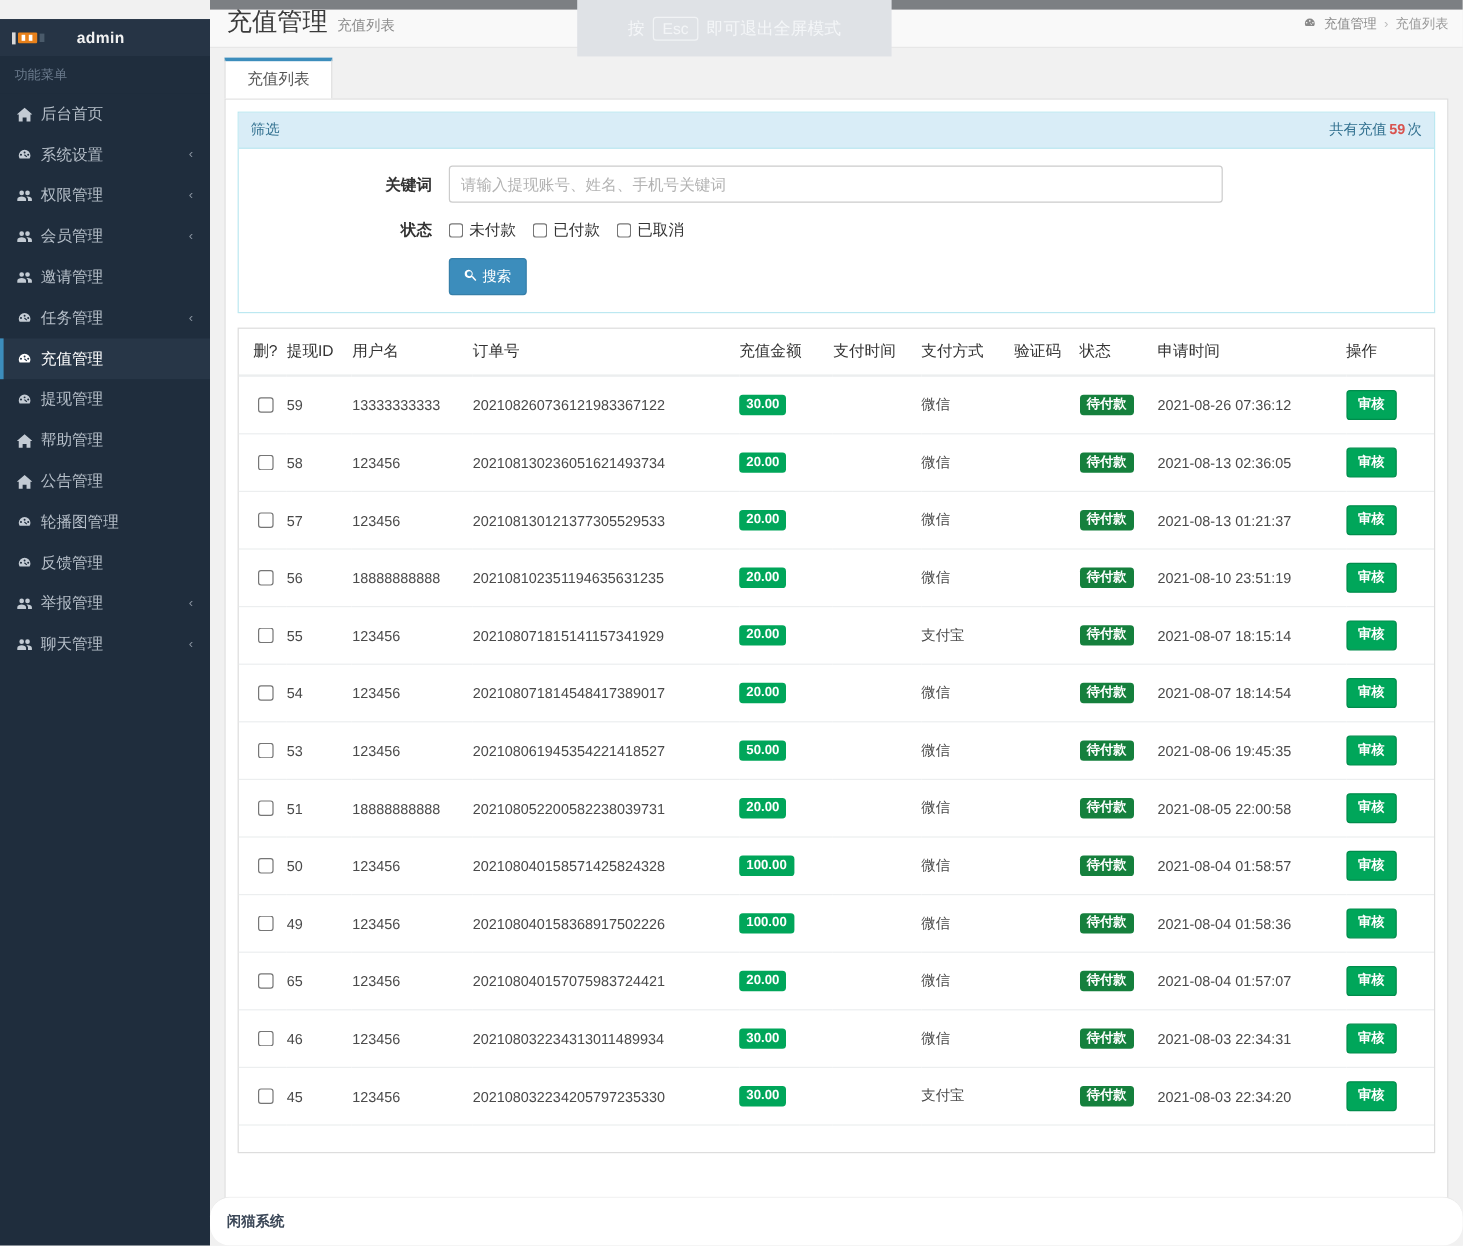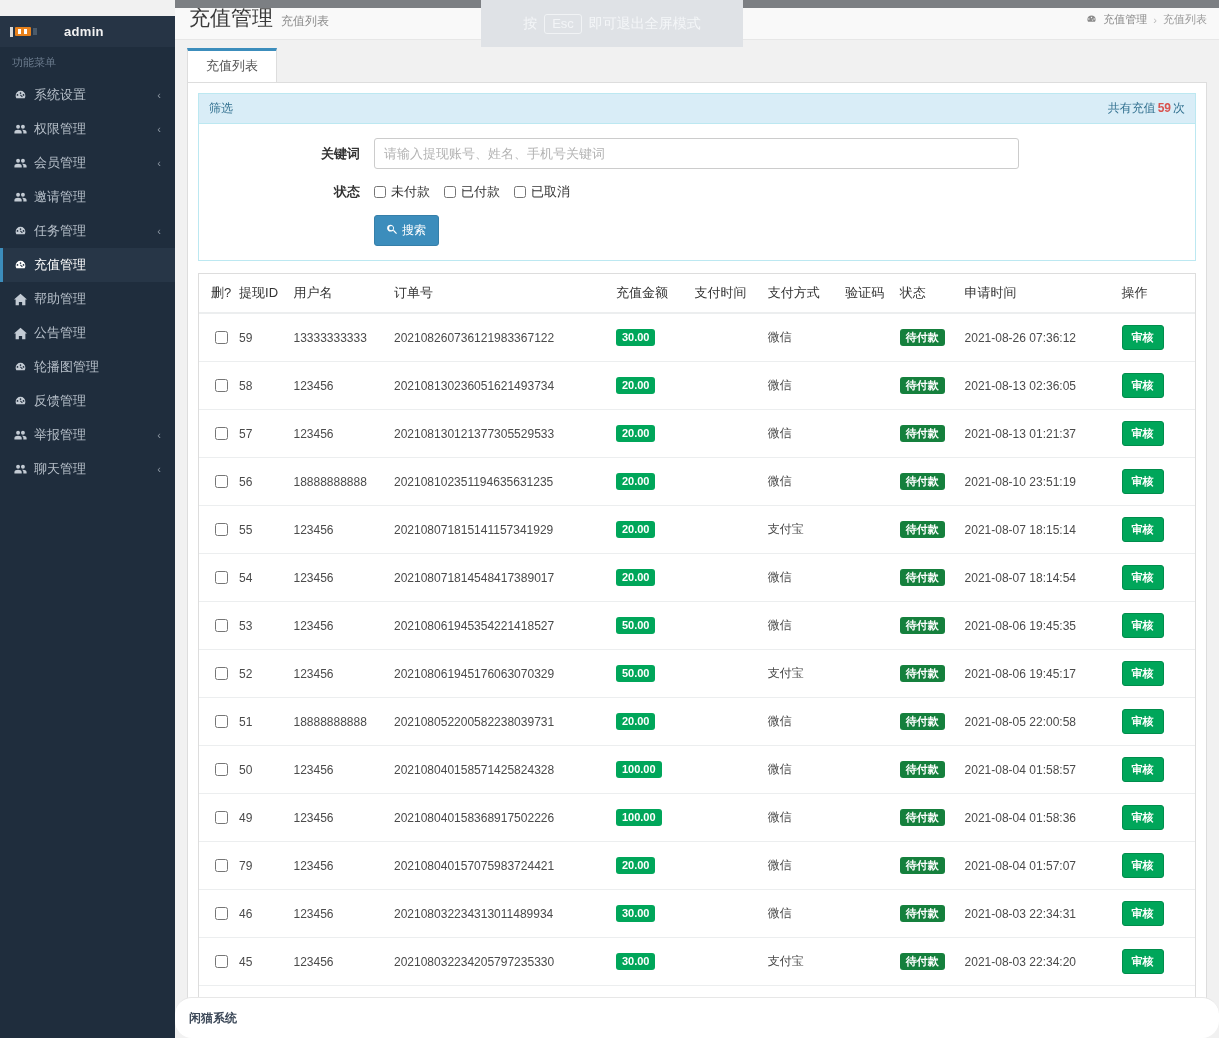--- a/index.html
+++ b/index.html
@@ -283,20 +283,28 @@
           <i class="lm2"></i>
           <i class="lm3"></i>
       </span>
       <span class="logo-text">admin</span>
     </div>
     <div class="menu-caption">功能菜单</div>
     <ul class="menu" id="sidebar-menu">
         <li>
           <span class="mi">
             <svg viewBox="0 0 16 16">
+              <path d="M8 1L0 8h2v7h4v-4h4v4h4V8h2z"></path>
+            </svg>
+          </span>
+          <span>后台首页</span>
+        </li>
+        <li>
+          <span class="mi">
+            <svg viewBox="0 0 16 16">
               <path d="M8 2.2A6 6 0 002 8.2a6 6 0 00.9 3.1h10.2A6 6 0 0014 8.2a6 6 0 00-6-6zm0 1.9a1 1 0 110 2 1 1 0 010-2zM4.3 6.3a1 1 0 110 2.1 1 1 0 010-2.1zm7.4 0a1 1 0 110 2.1 1 1 0 010-2.1zM8.2 6.9l2.5 2.2-.8.9-2.5-2.2z"></path>
             </svg>
           </span>
           <span>系统设置</span>
           <span class="arrow">‹</span>
         </li>
         <li>
           <span class="mi">
             <svg viewBox="0 0 16 16">
               <path d="M5 7a2.4 2.4 0 100-4.8A2.4 2.4 0 005 7zm6 0a2.4 2.4 0 100-4.8A2.4 2.4 0 0011 7zM5 8.2C2.9 8.2.5 9.3.5 11v2h9v-2c0-1.7-2.4-2.8-4.5-2.8zm6 0c-.4 0-.9 0-1.3.1 1 .7 1.8 1.6 1.8 2.7v2h4v-2c0-1.7-2.4-2.8-4.5-2.8z"></path>
@@ -331,20 +339,28 @@
           <span>任务管理</span>
           <span class="arrow">‹</span>
         </li>
         <li class="active">
           <span class="mi">
             <svg viewBox="0 0 16 16">
               <path d="M8 2.2A6 6 0 002 8.2a6 6 0 00.9 3.1h10.2A6 6 0 0014 8.2a6 6 0 00-6-6zm0 1.9a1 1 0 110 2 1 1 0 010-2zM4.3 6.3a1 1 0 110 2.1 1 1 0 010-2.1zm7.4 0a1 1 0 110 2.1 1 1 0 010-2.1zM8.2 6.9l2.5 2.2-.8.9-2.5-2.2z"></path>
             </svg>
           </span>
           <span>充值管理</span>
+        </li>
+        <li>
+          <span class="mi">
+            <svg viewBox="0 0 16 16">
+              <path d="M8 2.2A6 6 0 002 8.2a6 6 0 00.9 3.1h10.2A6 6 0 0014 8.2a6 6 0 00-6-6zm0 1.9a1 1 0 110 2 1 1 0 010-2zM4.3 6.3a1 1 0 110 2.1 1 1 0 010-2.1zm7.4 0a1 1 0 110 2.1 1 1 0 010-2.1zM8.2 6.9l2.5 2.2-.8.9-2.5-2.2z"></path>
+            </svg>
+          </span>
+          <span>提现管理</span>
         </li>
         <li>
           <span class="mi">
             <svg viewBox="0 0 16 16">
               <path d="M8 1L0 8h2v7h4v-4h4v4h4V8h2z"></path>
             </svg>
           </span>
           <span>帮助管理</span>
         </li>
         <li>
@@ -572,33 +588,20 @@
                   <td class="c-amt"><span class="badge-amt">50.00</span></td>
                   <td class="c-ptime"></td>
                   <td class="c-pway">微信</td>
                   <td class="c-code"></td>
                   <td class="c-state"><span class="badge-state">待付款</span></td>
                   <td class="c-atime">2021-08-06 19:45:35</td>
                   <td class="c-op"><button class="btn-audit">审核</button></td>
                 </tr>
                 <tr>
                   <td class="c-chk"><input type="checkbox" style=""></td>
-                  <td class="c-id">52</td>
-                  <td class="c-user">123456</td>
-                  <td class="c-order">202108061945176063070329</td>
-                  <td class="c-amt"><span class="badge-amt">50.00</span></td>
-                  <td class="c-ptime"></td>
-                  <td class="c-pway">支付宝</td>
-                  <td class="c-code"></td>
-                  <td class="c-state"><span class="badge-state">待付款</span></td>
-                  <td class="c-atime">2021-08-06 19:45:17</td>
-                  <td class="c-op"><button class="btn-audit">审核</button></td>
-                </tr>
-                <tr>
-                  <td class="c-chk"><input type="checkbox" style=""></td>
                   <td class="c-id">51</td>
                   <td class="c-user">18888888888</td>
                   <td class="c-order">202108052200582238039731</td>
                   <td class="c-amt"><span class="badge-amt">20.00</span></td>
                   <td class="c-ptime"></td>
                   <td class="c-pway">微信</td>
                   <td class="c-code"></td>
                   <td class="c-state"><span class="badge-state">待付款</span></td>
                   <td class="c-atime">2021-08-05 22:00:58</td>
                   <td class="c-op"><button class="btn-audit">审核</button></td>
@@ -624,21 +627,21 @@
                   <td class="c-amt"><span class="badge-amt">100.00</span></td>
                   <td class="c-ptime"></td>
                   <td class="c-pway">微信</td>
                   <td class="c-code"></td>
                   <td class="c-state"><span class="badge-state">待付款</span></td>
                   <td class="c-atime">2021-08-04 01:58:36</td>
                   <td class="c-op"><button class="btn-audit">审核</button></td>
                 </tr>
                 <tr>
                   <td class="c-chk"><input type="checkbox" style=""></td>
-                  <td class="c-id">79</td>
+                  <td class="c-id">65</td>
                   <td class="c-user">123456</td>
                   <td class="c-order">202108040157075983724421</td>
                   <td class="c-amt"><span class="badge-amt">20.00</span></td>
                   <td class="c-ptime"></td>
                   <td class="c-pway">微信</td>
                   <td class="c-code"></td>
                   <td class="c-state"><span class="badge-state">待付款</span></td>
                   <td class="c-atime">2021-08-04 01:57:07</td>
                   <td class="c-op"><button class="btn-audit">审核</button></td>
                 </tr>

